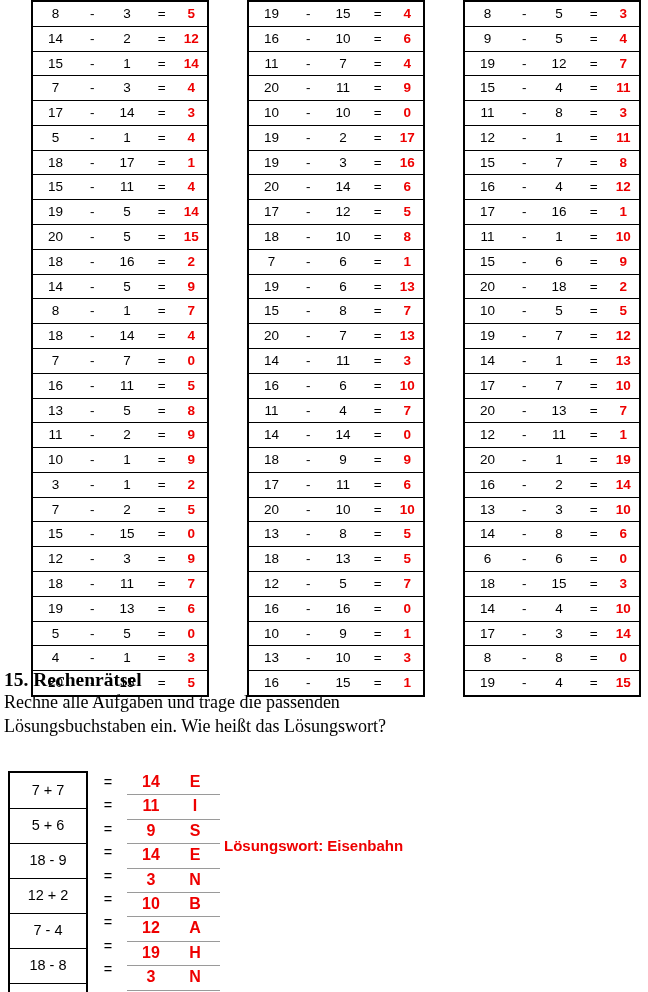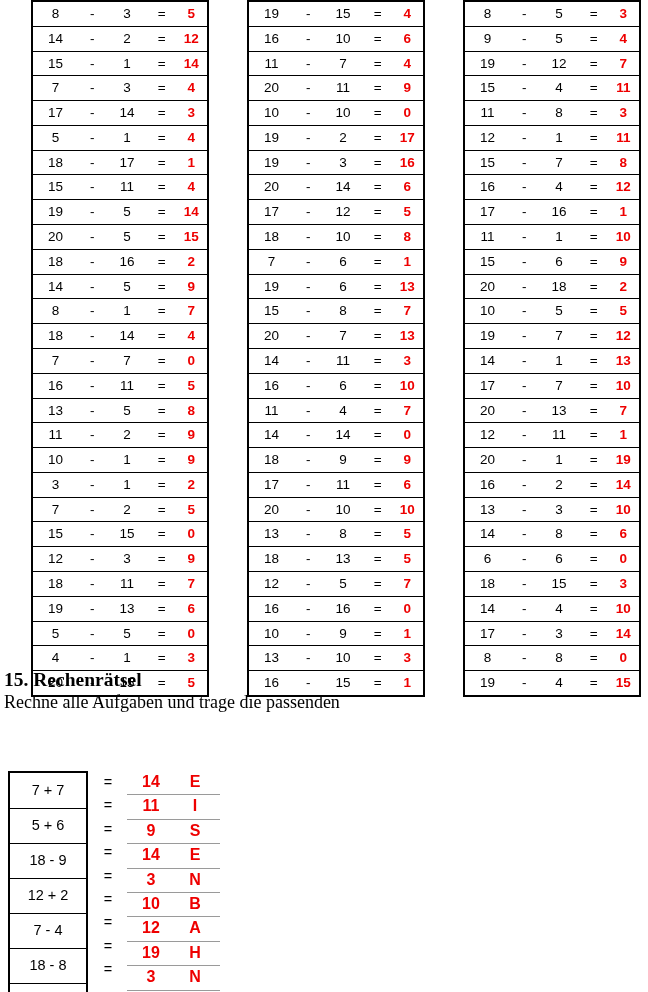--- a/index.html
+++ b/index.html
@@ -795,20 +795,21 @@
             <td class="c-res">15</td>
           </tr>
         </tbody>
       </table>
   </div>
 </div>
 
 <div id="heading-block">
   <div id="puzzle-title">15. Rechenrätsel</div>
   <div class="instr-line">Rechne alle Aufgaben und trage die passenden</div>
+  <div class="instr-line">Lösungsbuchstaben ein. Wie heißt das Lösungswort?</div>
 </div>
 
 <div id="puzzle-region">
   <div id="puzzle-task-box">
     <table>
         <tbody>
           <tr class="ptask-row">
             <td>7 + 7</td>
           </tr>
           <tr class="ptask-row">
@@ -880,13 +881,14 @@
       </div>
       <div class="pans-row">
         <div class="pans-num">19</div>
         <div class="pans-letter">H</div>
       </div>
       <div class="pans-row">
         <div class="pans-num">3</div>
         <div class="pans-letter">N</div>
       </div>
     </div>
+  <div id="solution-word">Lösungswort: Eisenbahn</div>
 </div>
 
 </body></html>

